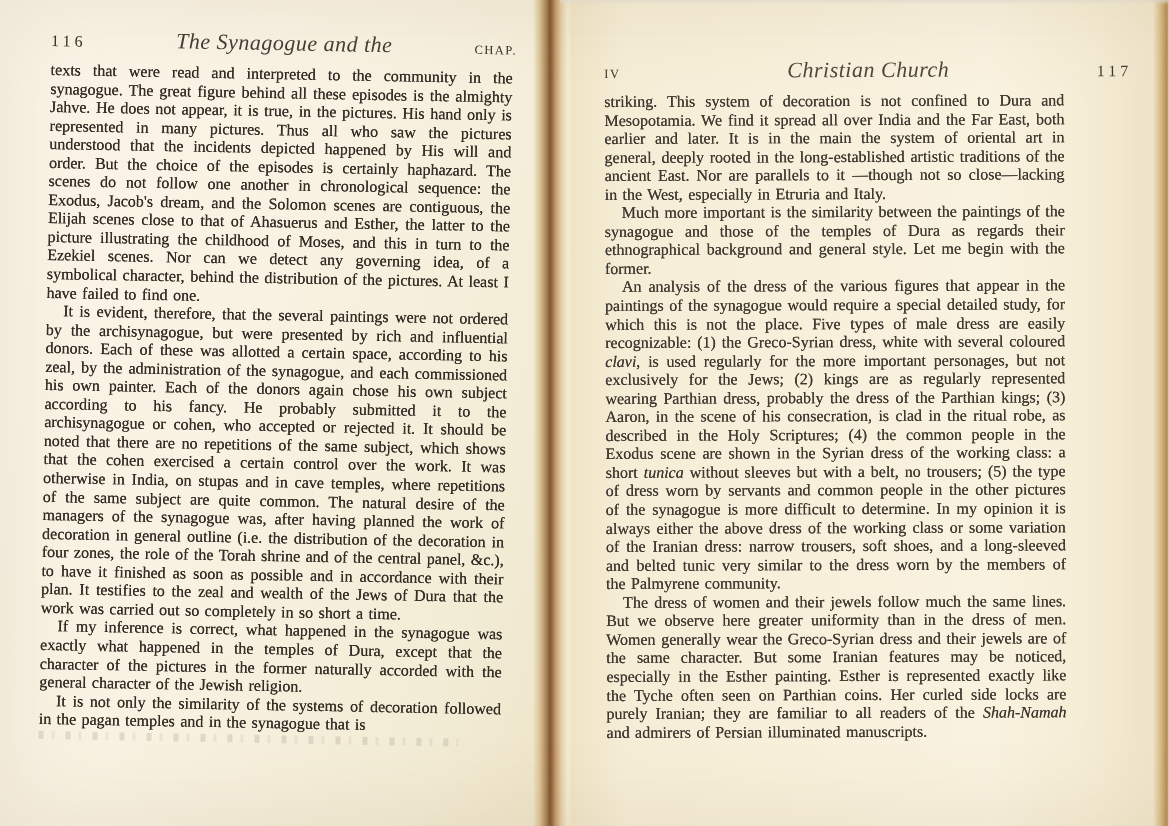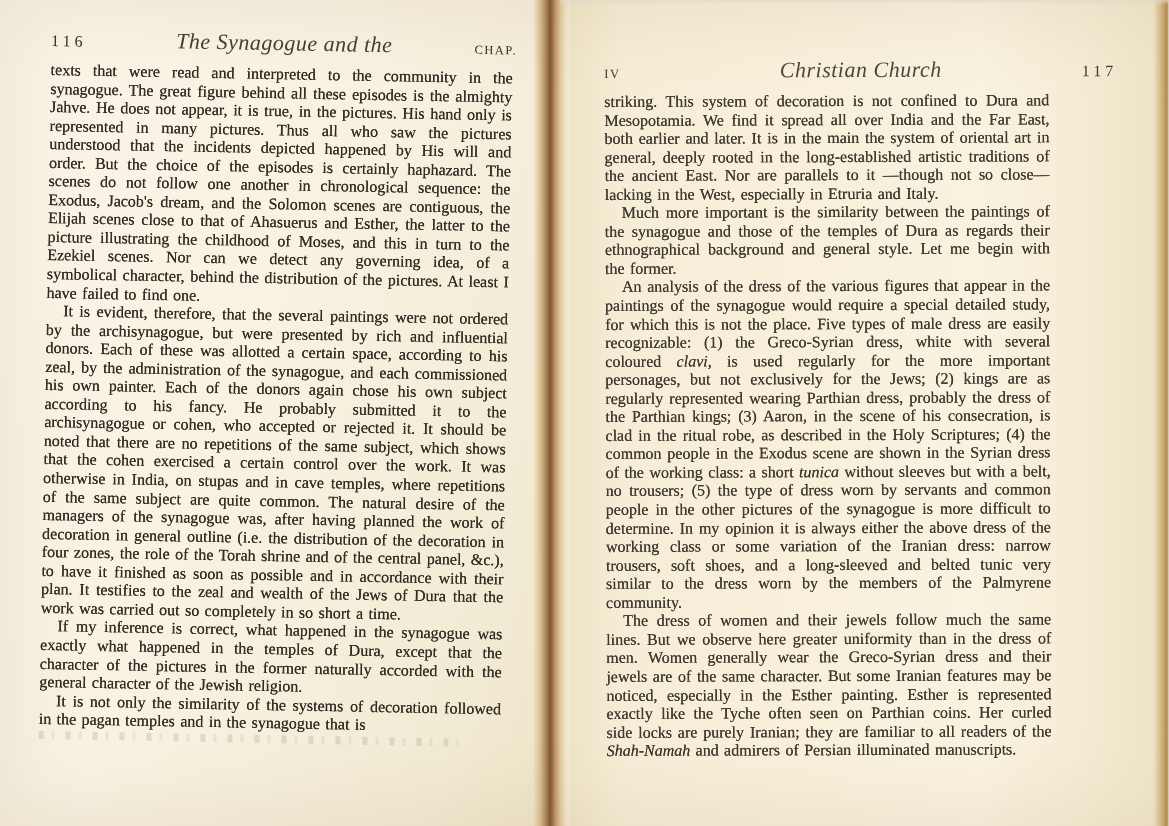--- a/index.html
+++ b/index.html
@@ -21,21 +21,21 @@
   }
   .spread { position: absolute; inset: 0; }
 
   .page { position: absolute; top: 0; bottom: 0; }
   .page.left {
     left: 0; width: 540px;
     background: linear-gradient(110deg, #faf5e8 0%, var(--paper-left) 45%, #f2ebd4 85%, #eee4c8 100%);
     color: var(--ink-left);
   }
   .page.right {
-    left: 570px; right: 15px;
+    left: 570px; right: 0;
     background: linear-gradient(90deg, #efe4c6 0%, #f5edd6 9%, var(--paper-right) 30%, #f9f2df 70%, #f3ead0 94%);
     color: var(--ink-right);
   }
   body::after { 
     content: ""; position: absolute; inset: 0; pointer-events: none;
     box-shadow: inset 0 0 90px rgba(150,115,65,.14);
   }
 
   .tilt { position: relative; }
   .page.left  .tilt { transform: rotate(1.05deg); transform-origin: 50% 0; padding: 30px 26px 0 52px; }

